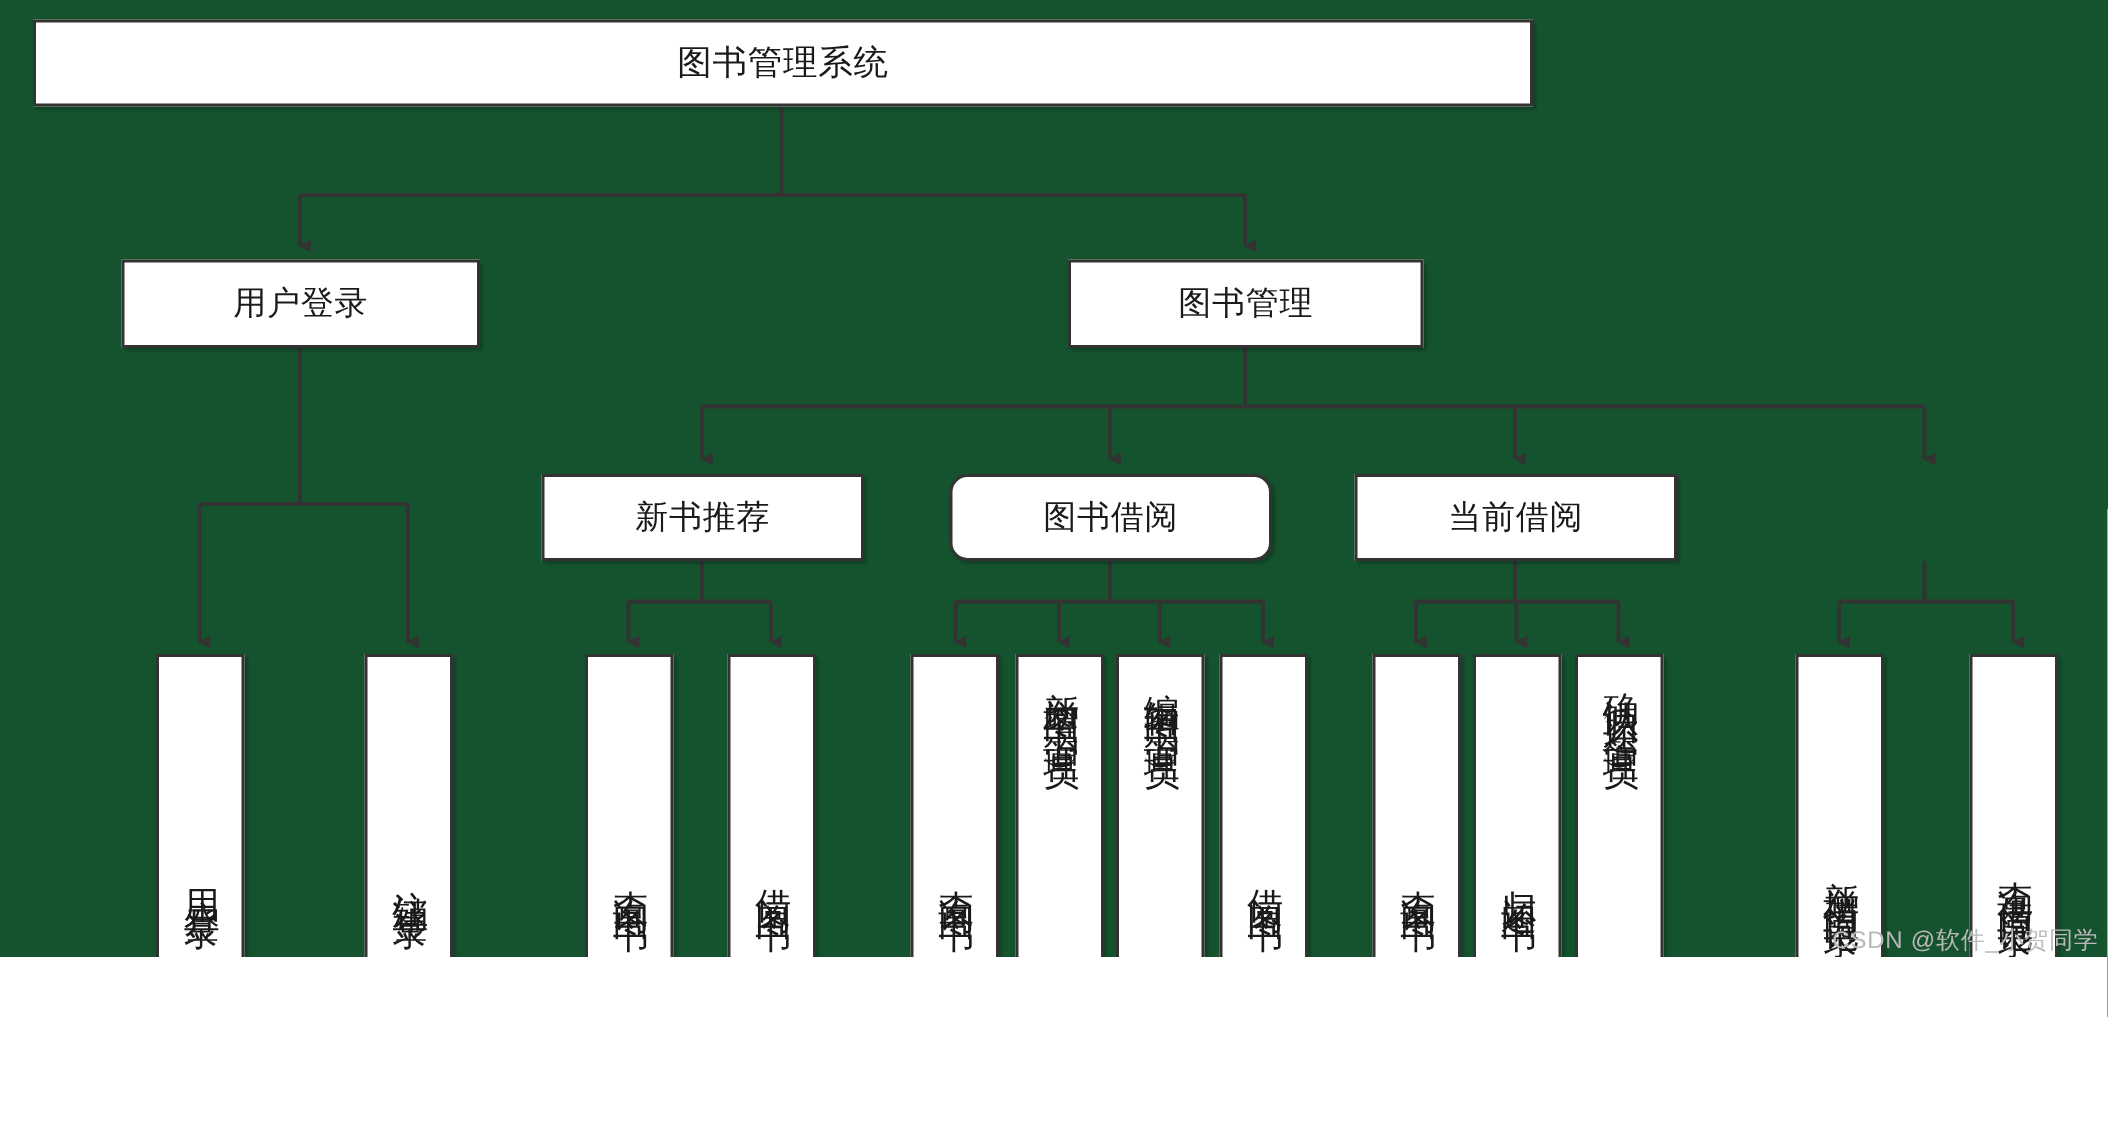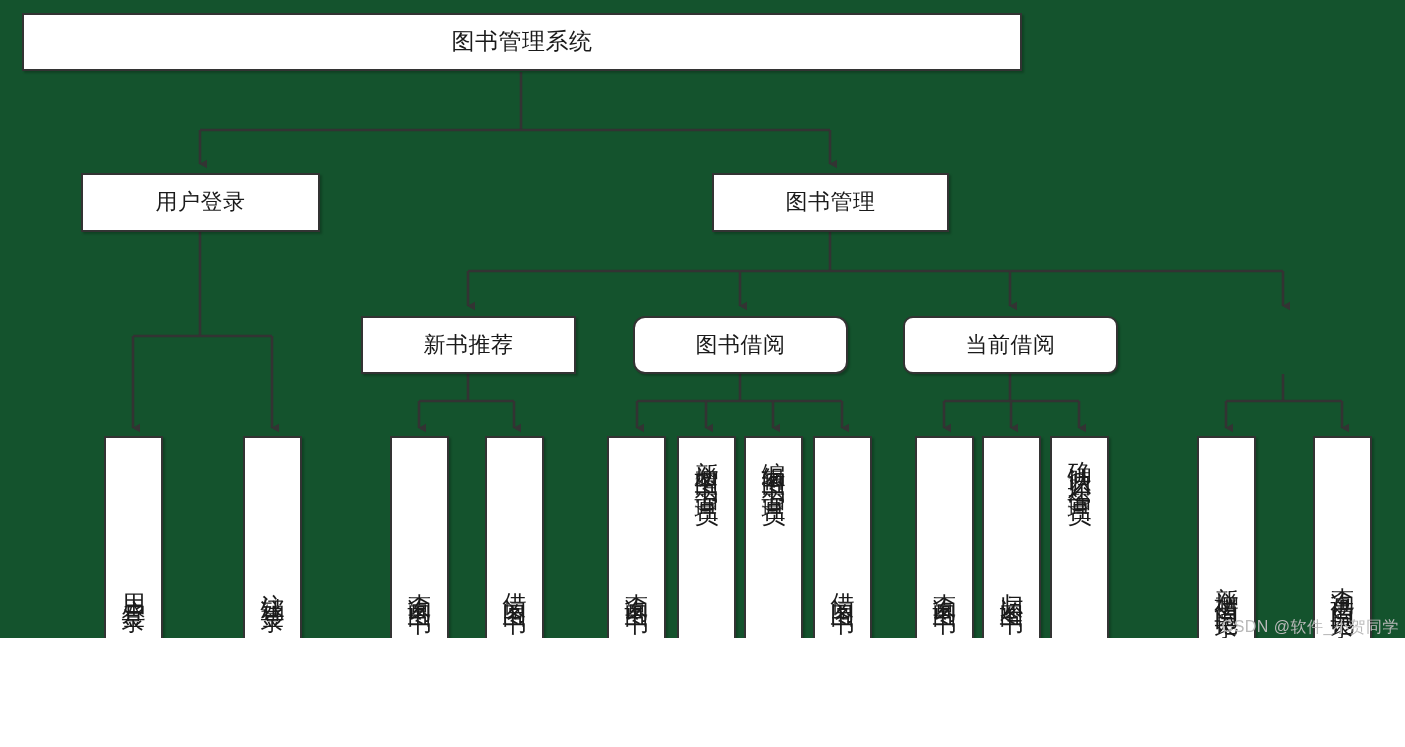--- a/index.html
+++ b/index.html
@@ -134,21 +134,21 @@
   <div class="node h" style="left:712px;top:173px;width:237px;height:59px;">
     <span class="lbl">图书管理</span>
   </div>
 
   <div class="node h" style="left:361px;top:316px;width:215px;height:58px;">
     <span class="lbl">新书推荐</span>
   </div>
   <div class="node h" style="left:633px;top:316px;width:215px;height:58px;border-radius:12px;">
     <span class="lbl">图书借阅</span>
   </div>
-  <div class="node h" style="left:903px;top:316px;width:215px;height:58px;border-radius:10px;">
+  <div class="node h" style="left:903px;top:316px;width:215px;height:58px;">
     <span class="lbl">当前借阅</span>
   </div>
 
   <div class="node v mid" style="left:104px;top:436px;width:59px;height:299px;">
     <span class="lbl">用户登录</span>
   </div>
   <div class="node v mid" style="left:243px;top:436px;width:59px;height:299px;">
     <span class="lbl">注销登录</span>
   </div>
 

